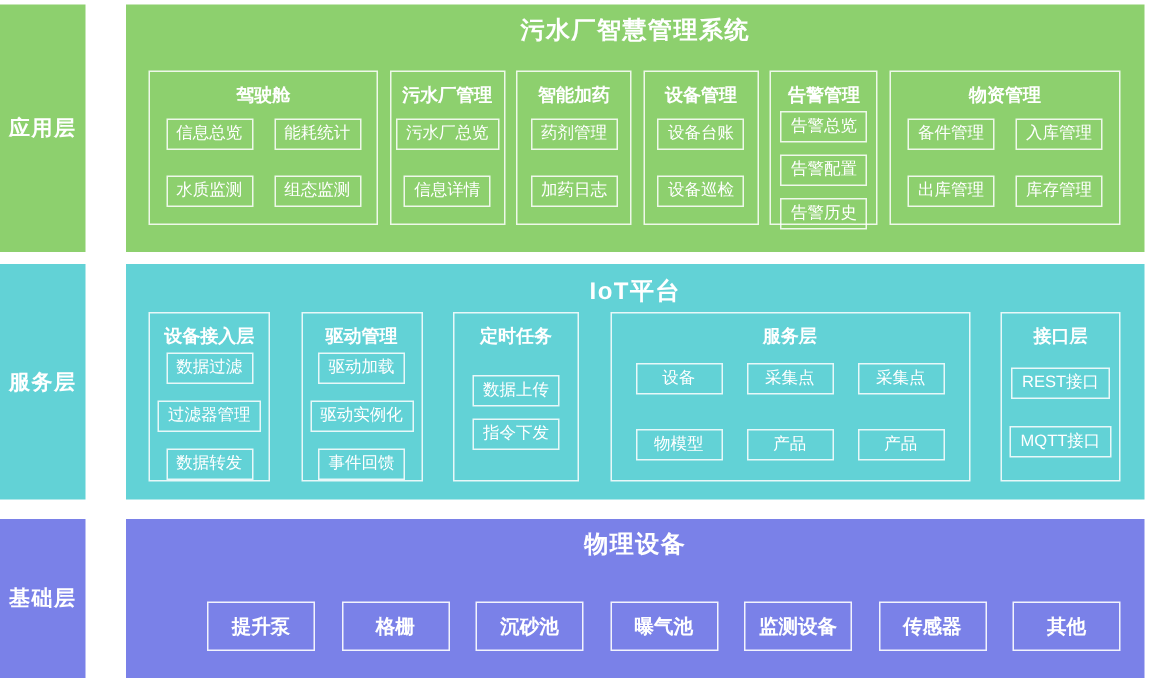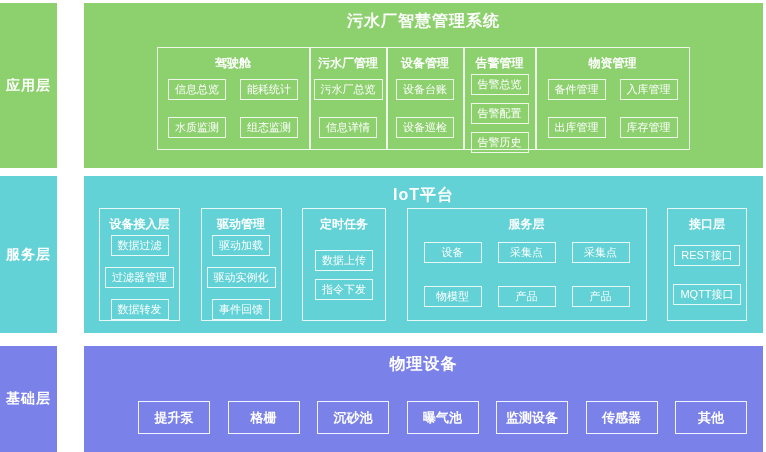--- a/index.html
+++ b/index.html
@@ -15,21 +15,21 @@
   .row-iot  { top:176px; height:157px; }
   .row-phys { top:346px; height:106px; }
 
   .layer-label {
     width:57px; flex:0 0 57px; margin-right:27px;
     display:flex; align-items:center; justify-content:center;
     color:#fff; font-size:14px; font-weight:bold; letter-spacing:1px;
   }
   .layer-panel { flex:1; display:flex; flex-direction:column; }
 
-  .bg-app  { background:var(--c-app,  #8dd06e);align-items:center; }
+  .bg-app  { background:var(--c-app,  #8dd06e); }
   .bg-iot  { background:var(--c-iot,  #62d2d6); }
   .bg-phys { background:var(--c-phys, #7a81e8); }
 
   .layer-title {
     text-align:center; color:#fff; font-size:16px; font-weight:bold;
     line-height:20px; padding-top:8px; letter-spacing:1px;
   }
   .row-iot .layer-title { padding-top:9px; }
 
   .groups {
@@ -110,20 +110,29 @@
         <div class="group w77">
           <div class="group-title">污水厂管理</div>
           <div class="group-body">
             <div class="col">
               <div class="chip">污水厂总览</div>
               <div class="chip chip-min">信息详情</div>
             </div>
           </div>
         </div>
 
+        <div class="group w77">
+          <div class="group-title">智能加药</div>
+          <div class="group-body">
+            <div class="col">
+              <div class="chip chip-min">药剂管理</div>
+              <div class="chip chip-min">加药日志</div>
+            </div>
+          </div>
+        </div>
 
         <div class="group w77">
           <div class="group-title">设备管理</div>
           <div class="group-body">
             <div class="col">
               <div class="chip chip-min">设备台账</div>
               <div class="chip chip-min">设备巡检</div>
             </div>
           </div>
         </div>

